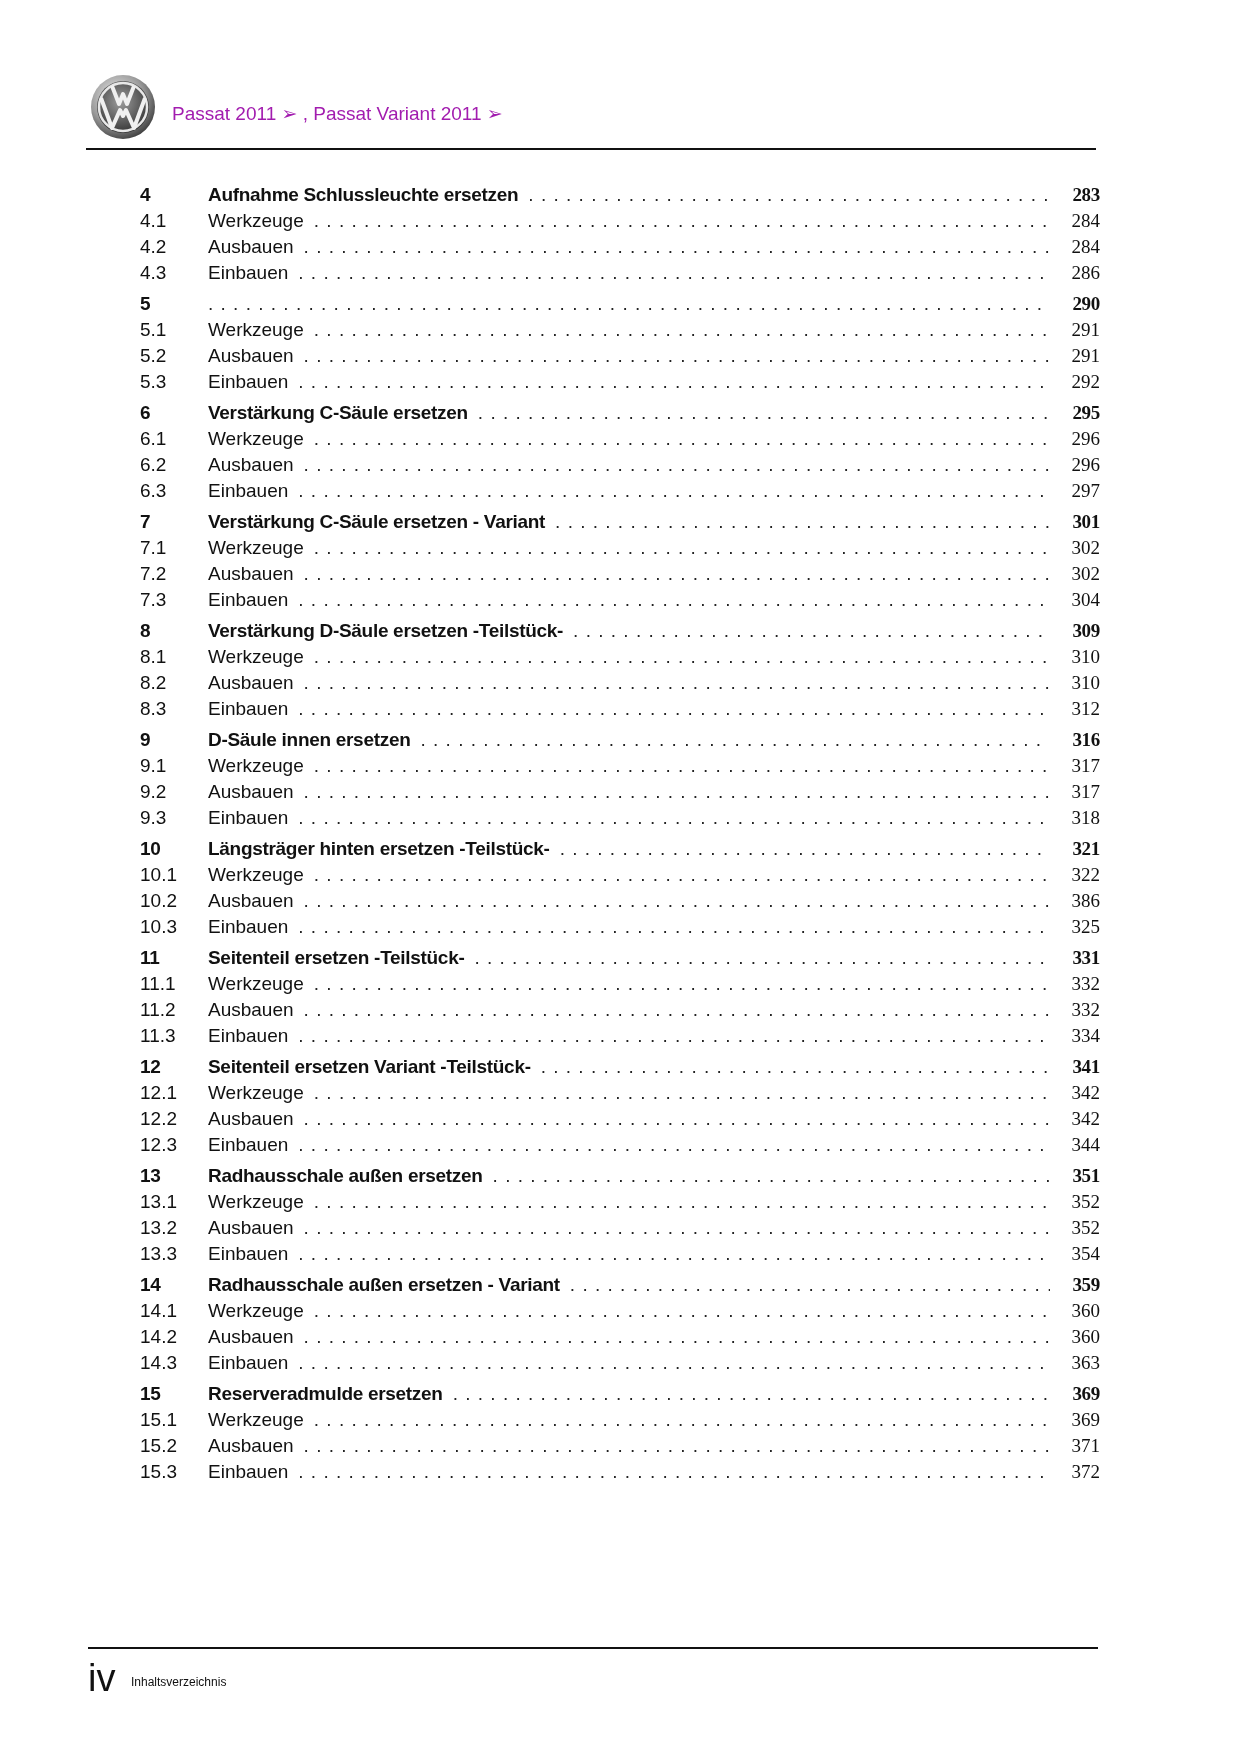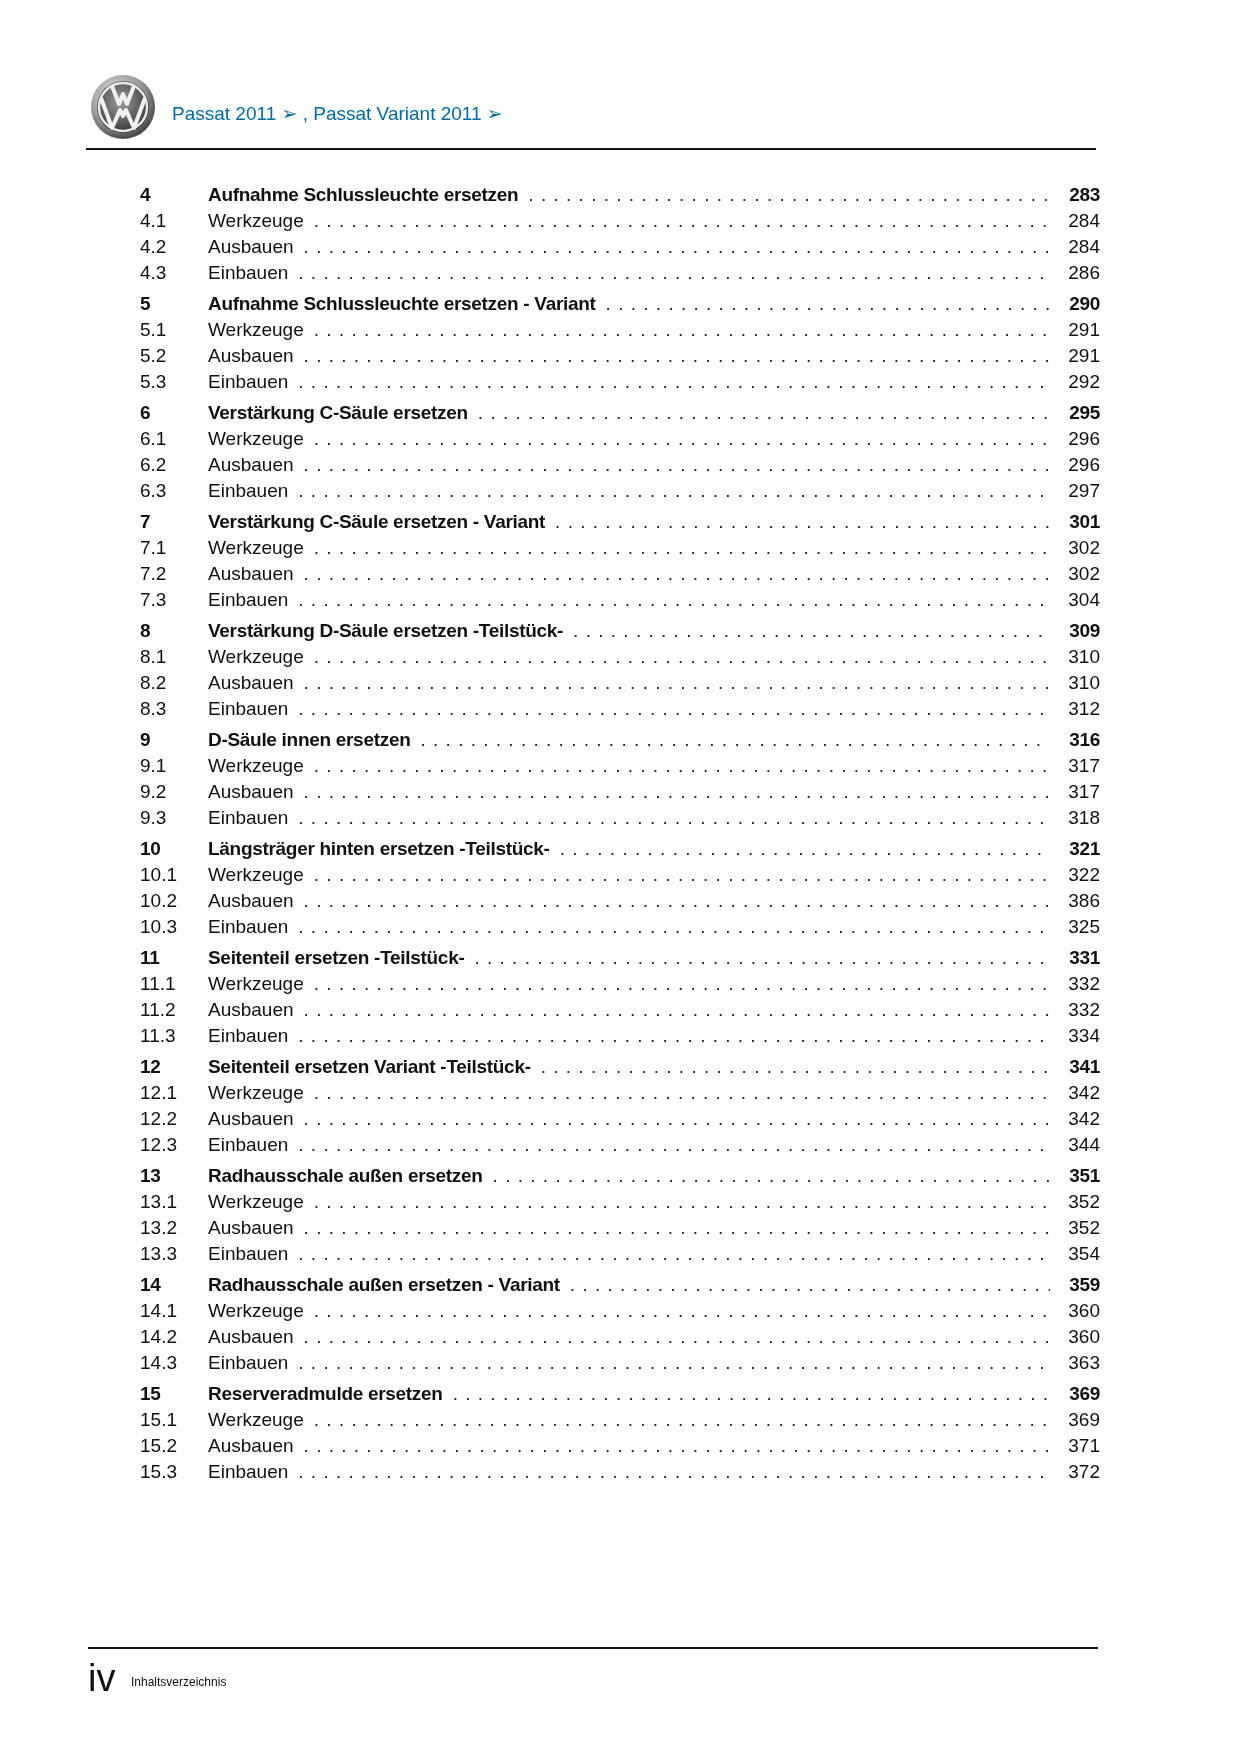--- a/index.html
+++ b/index.html
@@ -1,31 +1,31 @@
 <!DOCTYPE html>
 <html><head>
 <meta charset="utf-8">
 <style>
   html, body { margin: 0; padding: 0; background: #ffffff; }
   body { width: 1240px; height: 1754px; position: relative; overflow: hidden;
          font-family: "Liberation Sans", sans-serif; color: #111111; }
   .header { position: absolute; left: 86px; top: 70px; width: 1010px; height: 80px; }
   .logo { position: absolute; left: 4px; top: 4px; width: 66px; height: 66px; }
-  .header-text { position: absolute; left: 86px; top: 32px; font-size: 19px; line-height: 24px; color: #0369a1; }
+  .header-text { position: absolute; left: 86px; top: 32px; font-size: 19px; line-height: 24px; color: #a21caf; }
   .header-rule { position: absolute; left: 86px; top: 148px; width: 1010px; height: 2px; background: #111; }
 
   .toc { position: absolute; left: 140px; top: 182px; width: 960px; }
   .toc-row { position: relative; display: flex; align-items: baseline; font-size: 19px; height: 26px; line-height: 26px; white-space: nowrap; }
   .toc-row.chapter { font-weight: bold; margin-top: 5px; letter-spacing: -0.3px; }
   .toc-row.chapter:first-child { margin-top: 0; }
   .toc-num { width: 68px; flex: 0 0 68px; }
   .toc-title { flex: 0 0 auto; padding-right: 10px; text-align: right; }
   .toc-leader { flex: 1 1 auto; overflow: hidden; color: #222; letter-spacing: 5.4px; font-weight: normal; }
   .toc-leader::before { content: ". . . . . . . . . . . . . . . . . . . . . . . . . . . . . . . . . . . . . . . . . . . . . . . . . . . . . . . . . . . . . . . . . . . . . . . . . . . . . . . . . . . . . . . . . . . . . . . . . . . . . . . . . . . . . . . . . . . . . . . . . . . . . . . . . . . . . . . . . . . . . . . . . . . . . . ."; letter-spacing: 0; word-spacing: 2px; }
-  .toc-page { flex: 0 0 auto; width: 44px; text-align: right; padding-left: 6px; }
+  .toc-page { flex: 0 0 auto; width: 44px; text-align: right; padding-left: 6px; font-family: Liberation Serif, serif; }
 
   .footer-rule { position: absolute; left: 88px; top: 1647px; width: 1010px; height: 2px; background: #111; }
   .footer-page { position: absolute; left: 88px; top: 1662px; font-size: 38px; line-height: 32px; }
   .footer-label { position: absolute; left: 131px; top: 1672px; font-size: 12px; line-height: 20px; }
 </style>
 </head>
 <body>
 
 <div class="header">
   <div class="logo">
@@ -74,21 +74,20 @@
       <span class="toc-page">284</span>
     </div>
     <div class="toc-row section">
       <span class="toc-num">4.3</span>
       <span class="toc-title">Einbauen</span>
       <span class="toc-leader"></span>
       <span class="toc-page">286</span>
     </div>
     <div class="toc-row chapter">
       <span class="toc-num">5</span>
-      <span class="toc-title">Aufnahme Schlussleuchte ersetzen - Variant</span>
       <span class="toc-leader"></span>
       <span class="toc-page">290</span>
     </div>
     <div class="toc-row section">
       <span class="toc-num">5.1</span>
       <span class="toc-title">Werkzeuge</span>
       <span class="toc-leader"></span>
       <span class="toc-page">291</span>
     </div>
     <div class="toc-row section">

